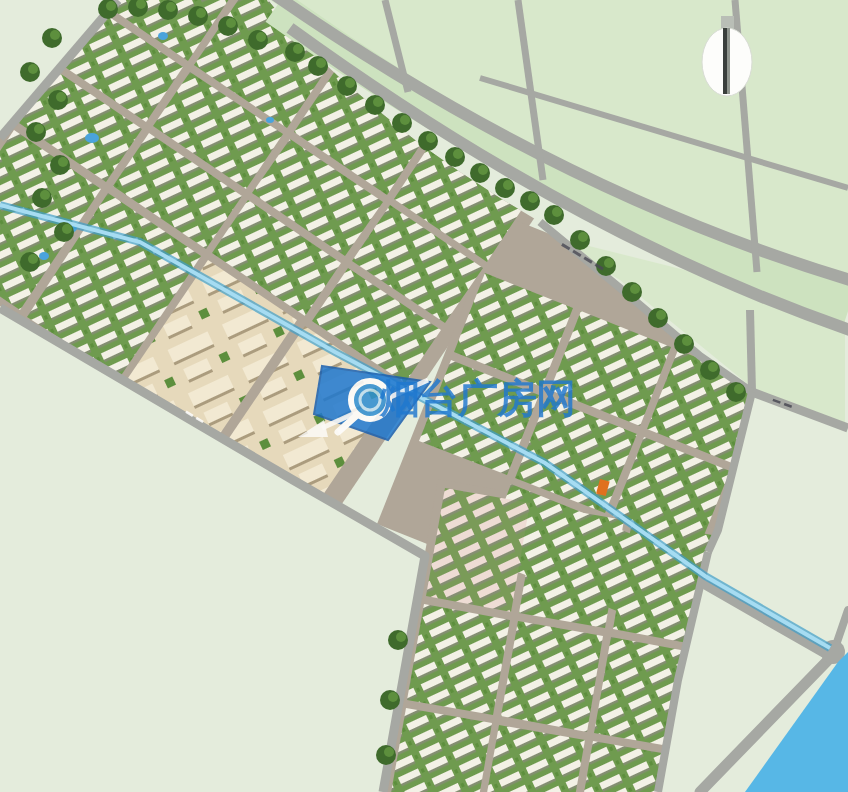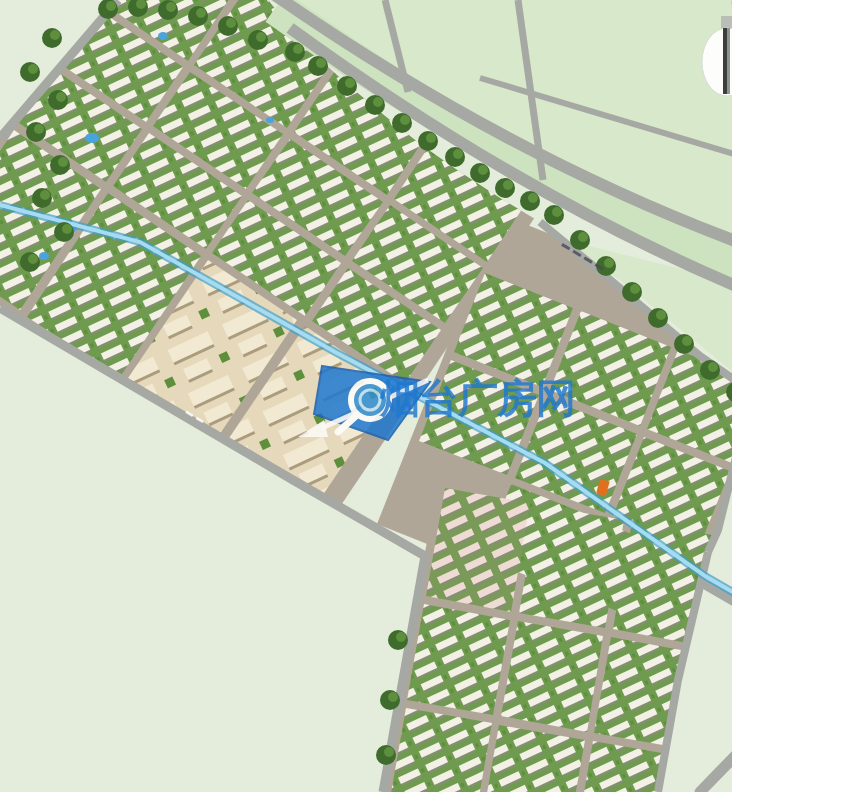--- a/index.html
+++ b/index.html
@@ -1,16 +1,16 @@
 <!DOCTYPE html>
 <html style="--land: #e4ecdc; --field: #d8e8cb; --median: #cde2bf; --road: #a6a8a3; --street: #b0a698; --block: #6f9b4f; --blockpink: #7a9b58; --tree: #3f6b2c; --treelight: #5d8f3d; --slab: #f3f1e6; --slabshadow: #8b897d; --slabpink: #eedcd4; --tan: #e6d9bb; --tanroof: #f2e9d2; --tanshadow: #ab9c7e; --river: #57b7e6; --canal: #a6dcf2; --canaledge: #3e9ec9; --pond: #4aa3dc; --marker: #e0701e; --wmblue: #1f78cf; --wmdark: #1b5fae; --compassneedle: #3a3f3c;"><head>
 <meta charset="utf-8">
 <style>
   html,body{margin:0;padding:0;background:#fff;}
-  #stage{position:relative;width:732px;height:792px;overflow:hidden;
+  #stage{position:relative;width:848px;height:792px;overflow:hidden;
          font-family:"Liberation Sans", sans-serif;}
   svg{display:block;}
   .wm-text{font-family:"Liberation Sans", sans-serif;font-weight:bold;
            font-size:40px;letter-spacing:-1px;opacity:.82;}
 </style>
 </head>
 <body>
 
 <div id="stage">
 <svg width="848" height="792" viewBox="0 0 848 792">

